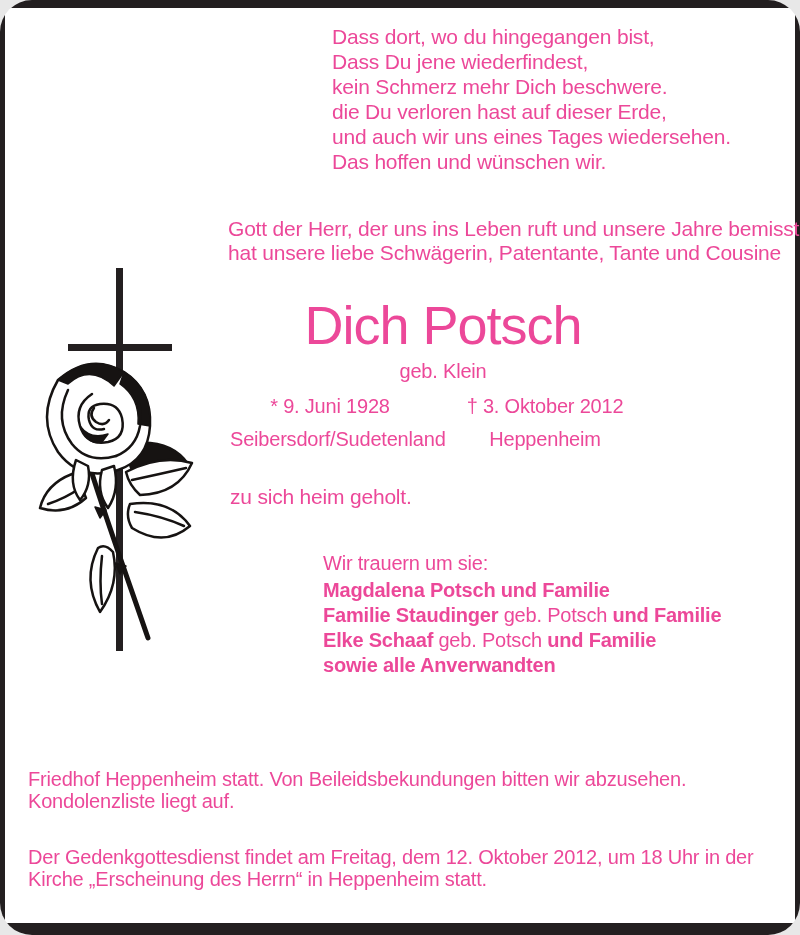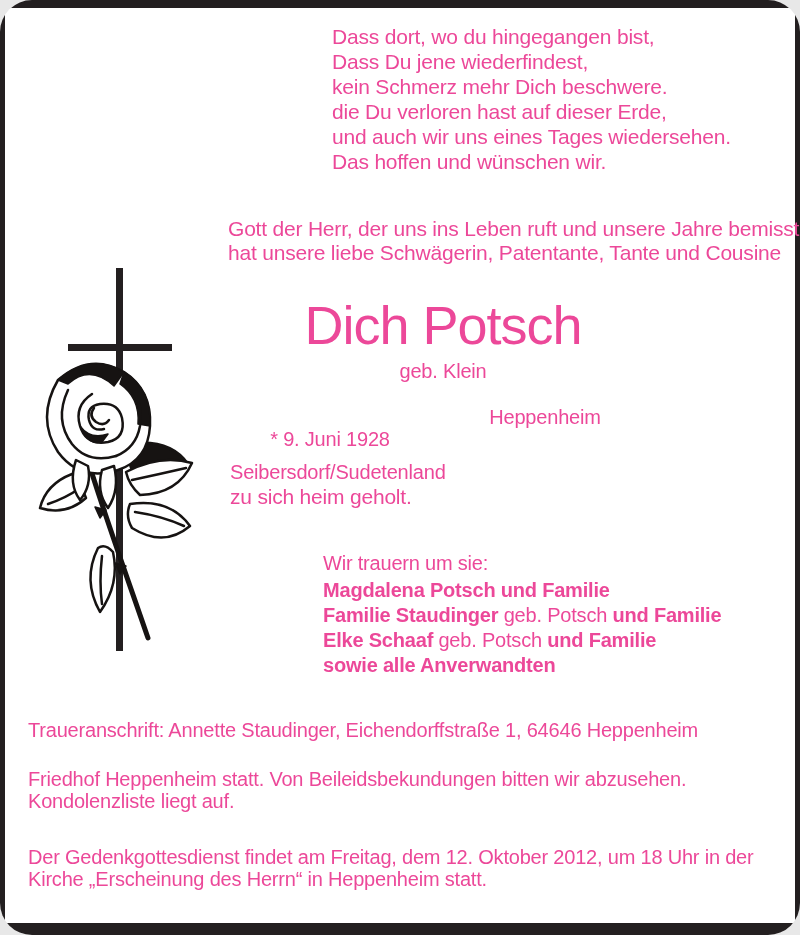--- a/index.html
+++ b/index.html
@@ -25,21 +25,21 @@
   .poem{left:332px;top:24px;font-size:21px;line-height:25px;}
   .intro{left:228px;top:217px;font-size:21px;line-height:24px;}
 
   .namewrap{left:143px;top:296px;width:600px;text-align:center;}
   .deceased-name{font-size:54px;line-height:58px;letter-spacing:-1px;font-weight:500;}
   .maiden{font-size:20px;line-height:22px;margin-top:6px;}
 
   .col{position:absolute;text-align:center;font-size:20px;}
   .col .date{line-height:22px;}
   .col .place{line-height:22px;margin-top:11px;}
-  .col.birth{left:230px;top:395px;width:200px;margin-top:33px;}
+  .col.birth{left:230px;top:395px;width:200px;}
   .col.death{left:440px;top:395px;width:210px;}
 
   .taken{left:230px;top:485px;font-size:21px;}
 
   .mourning{left:323px;top:551px;font-size:20px;}
   .mourning .head{line-height:25px;margin-bottom:2px;}
   .mourning .entry{line-height:25px;}
   .mourning .b{font-weight:bold;}
 
   .address{left:28px;top:719px;font-size:20px;}
@@ -114,34 +114,34 @@
   <div class="abs namewrap">
     <div class="deceased-name">Dich Potsch</div>
     <div class="maiden">geb. Klein</div>
   </div>
 
   <div class="col birth">
     <div class="date">* 9. Juni 1928</div>
     <div class="place">Seibersdorf/Sudetenland</div>
   </div>
   <div class="col death">
+    <div class="date">† 3. Oktober 2012</div>
     <div class="place">Heppenheim</div>
   </div>
 
   <div class="abs taken">zu sich heim geholt.</div>
 
   <div class="abs mourning">
     <div class="head">Wir trauern um sie:</div>
     <div class="entry"><span class="b">Magdalena Potsch und Familie</span><span></span><span class="b"></span></div>
     <div class="entry"><span class="b">Familie Staudinger</span><span> geb. Potsch </span><span class="b">und Familie</span></div>
     <div class="entry"><span class="b">Elke Schaaf</span><span> geb. Potsch </span><span class="b">und Familie</span></div>
     <div class="entry"><span class="b">sowie alle Anverwandten</span><span></span><span class="b"></span></div>
   </div>
 
-  <div class="abs address">Traueranschrift: Annette Staudinger, Eichendorffstraße 1, 64646 Heppenheim</div>
 
   <div class="abs burial">
     <div>Friedhof Heppenheim statt. Von Beileidsbekundungen bitten wir abzusehen.</div>
     <div>Kondolenzliste liegt auf.</div>
   </div>
 
   <div class="abs service">
     <div>Der Gedenkgottesdienst findet am Freitag, dem 12. Oktober 2012, um 18 Uhr in der</div>
     <div>Kirche „Erscheinung des Herrn“ in Heppenheim statt.</div>
   </div>

